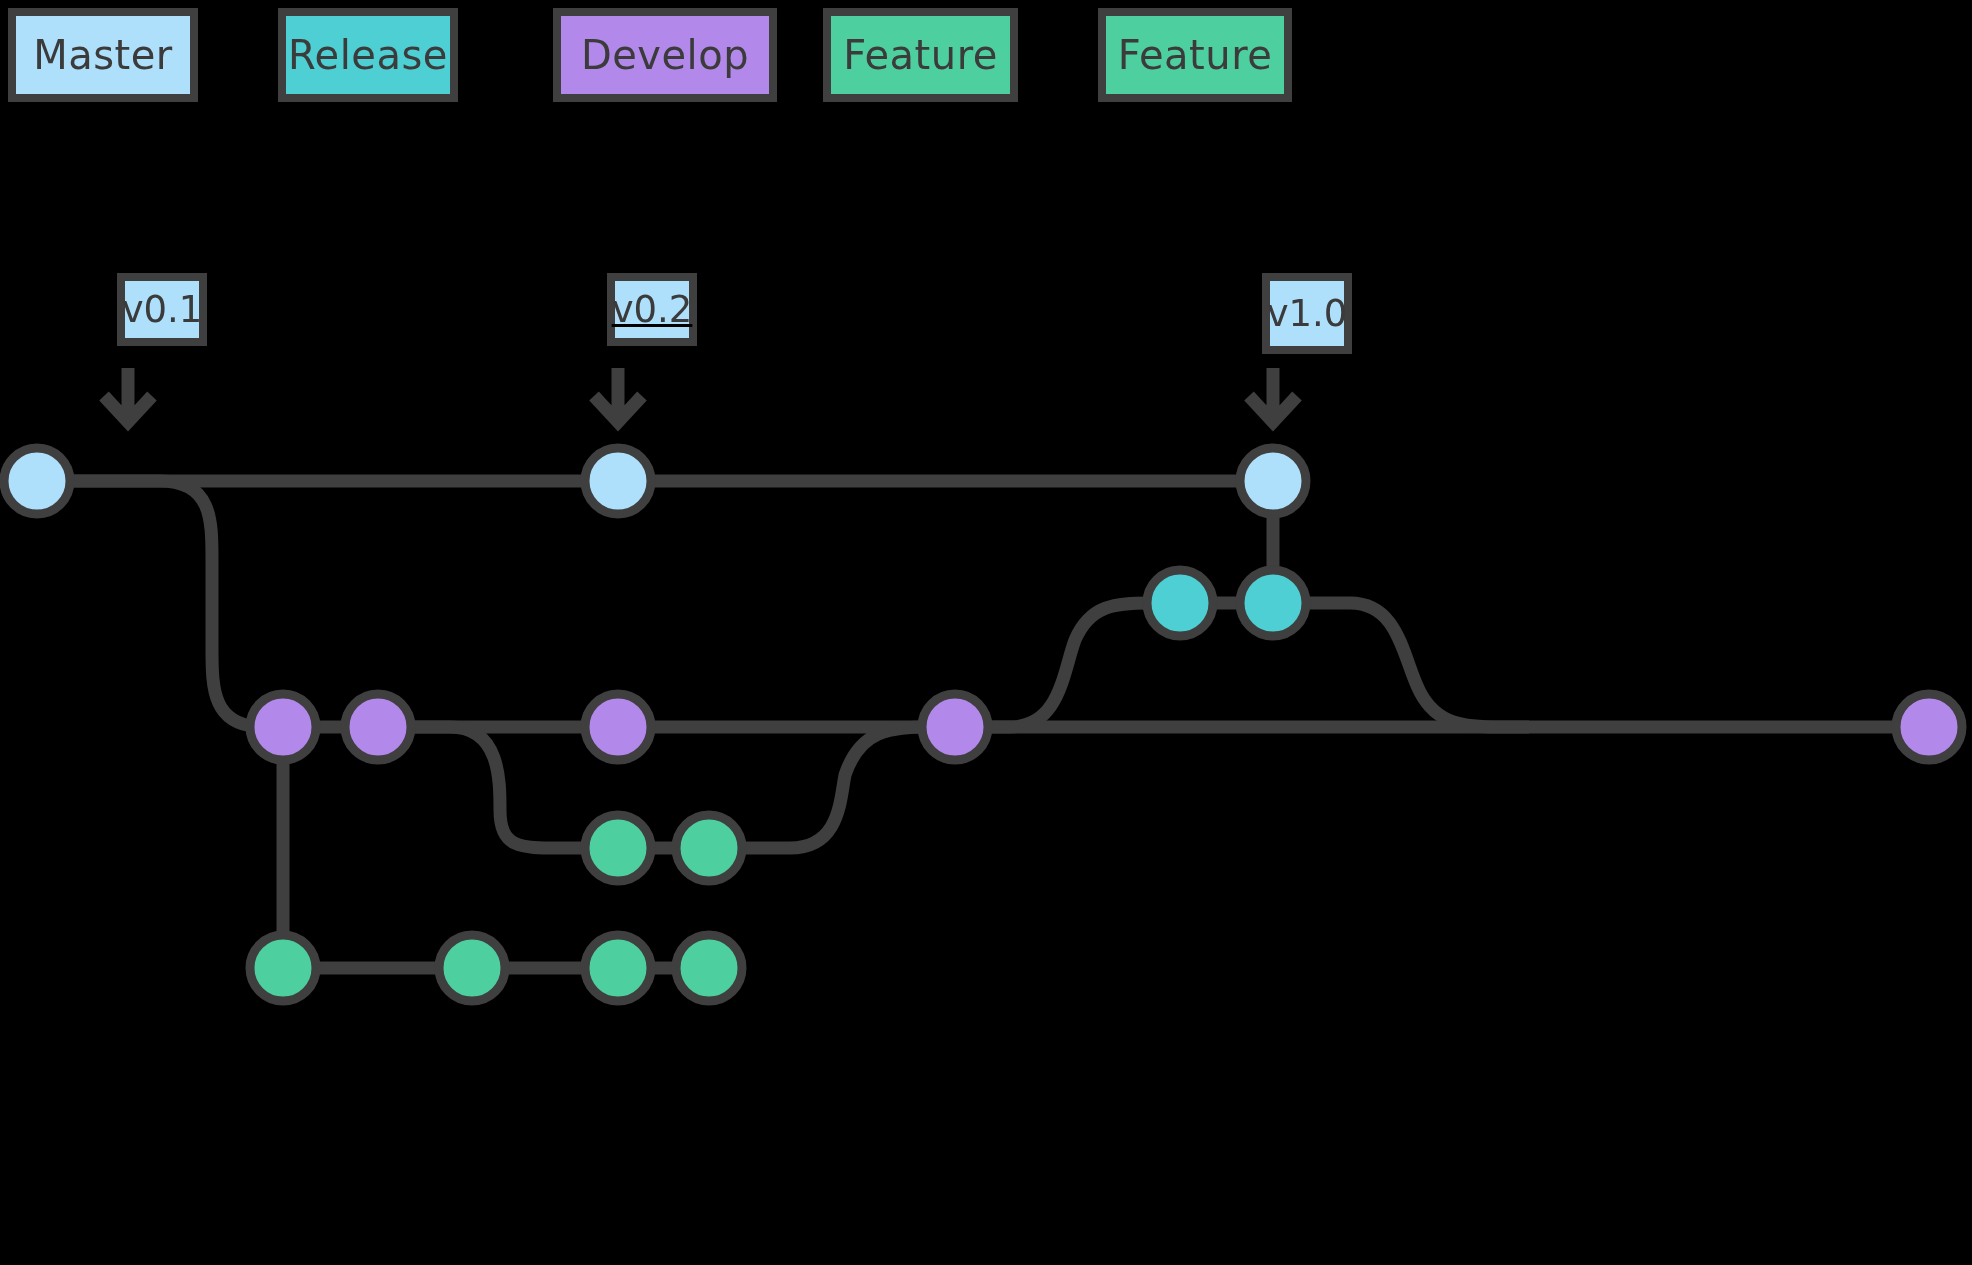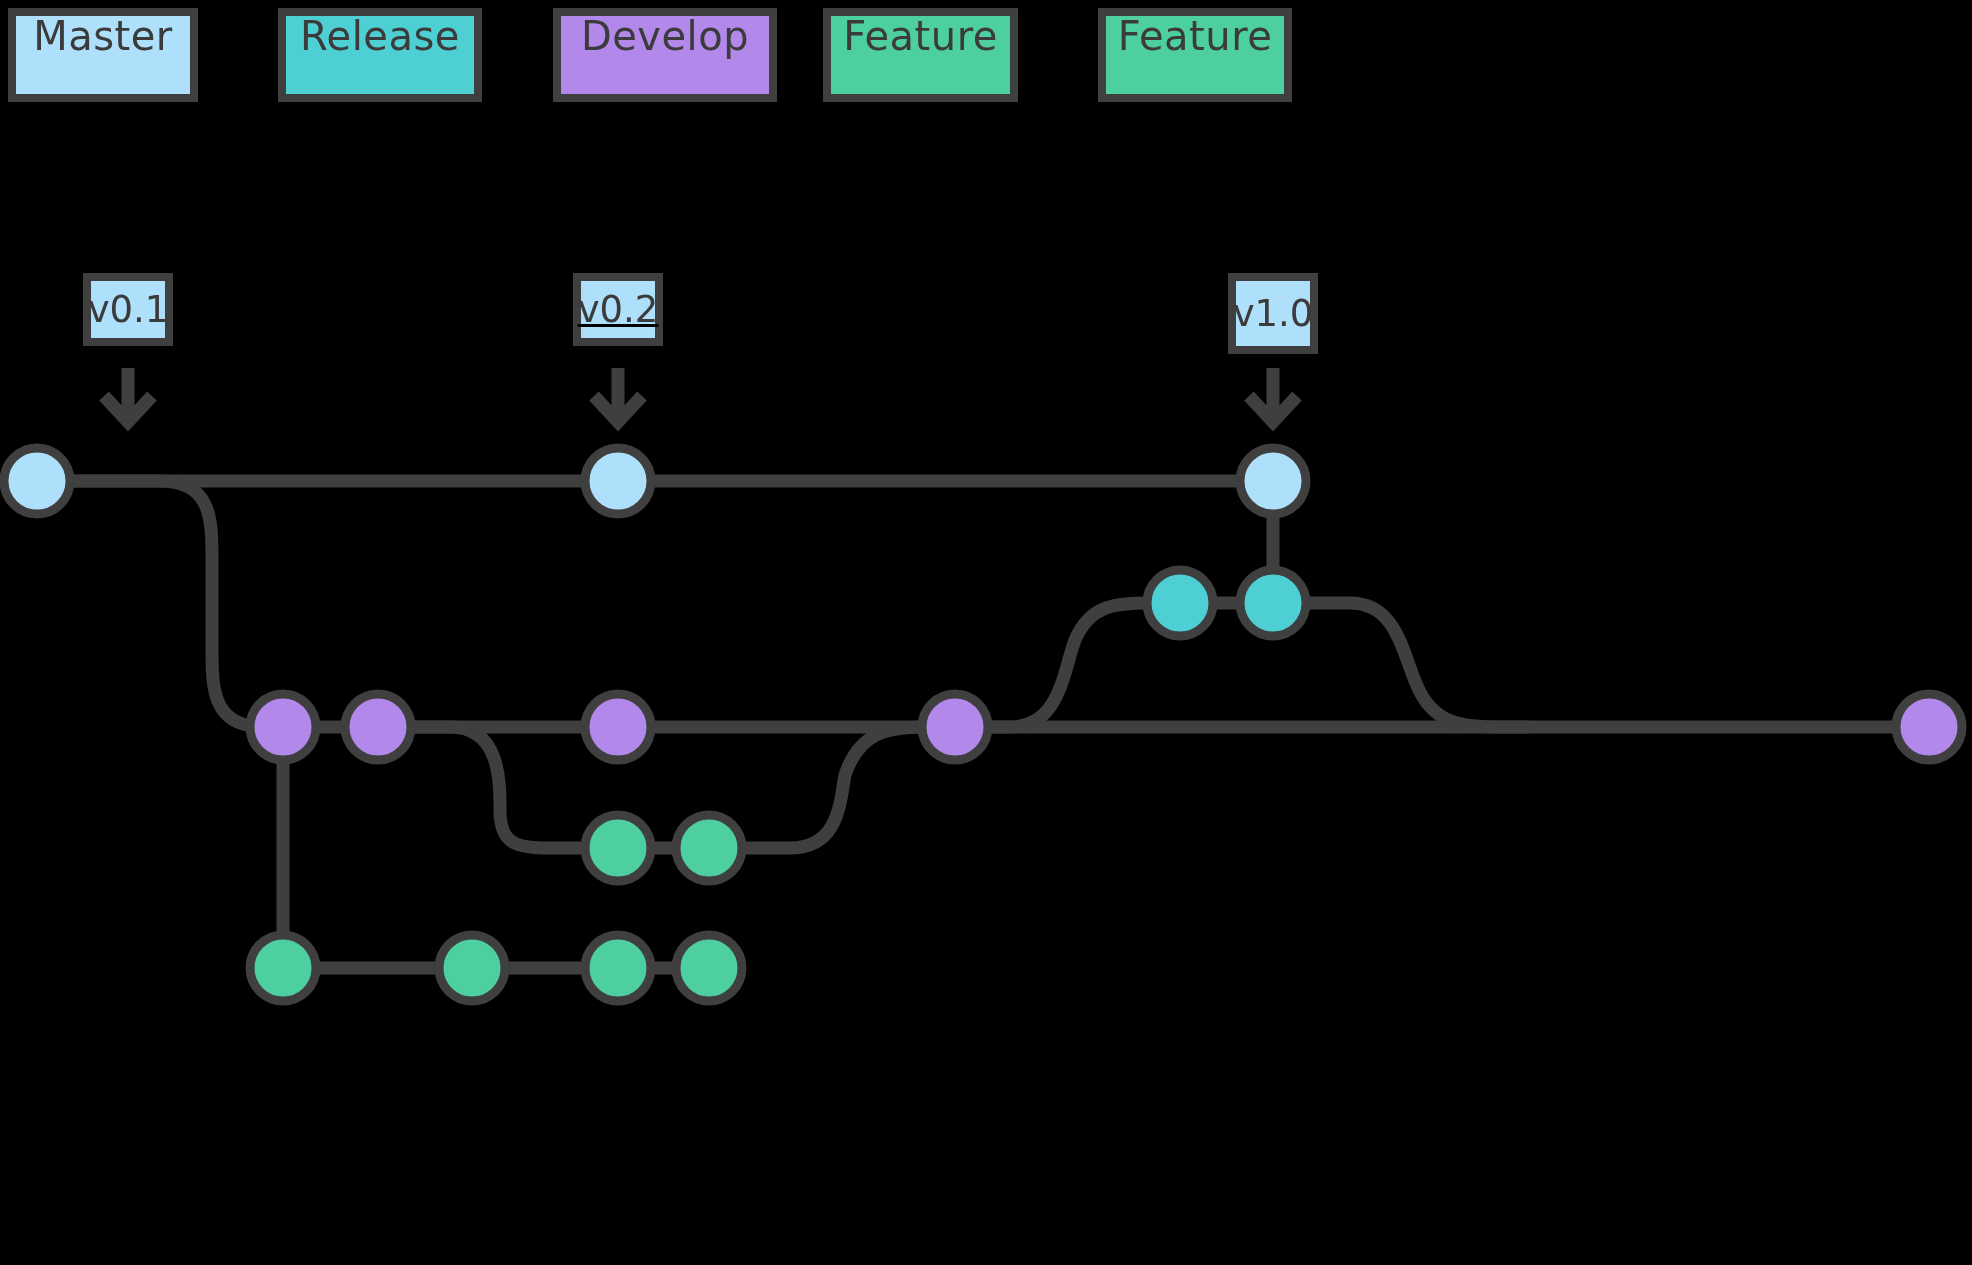--- a/index.html
+++ b/index.html
@@ -2,24 +2,24 @@
 <html><head>
 <meta charset="utf-8">
 <title>Git Flow Branching Diagram</title>
 <style>
   html,body{margin:0;padding:0;background:#000;}
   body{width:1972px;height:1265px;overflow:hidden;
        font-family:"DejaVu Sans","Liberation Sans",sans-serif;}
   #stage{position:relative;width:1972px;height:1265px;background:#000;}
   svg#graph{position:absolute;left:0;top:0;width:1972px;height:1265px;display:block;}
   .legend-box{position:absolute;box-sizing:border-box;border:8px solid #3F3F3F;
-              display:flex;justify-content:center;}
+              display:flex;align-items:center;justify-content:center;}
   .legend-label{font-size:40px;color:#3B3B3B;letter-spacing:0.5px;line-height:1;}
   .tag-box{position:absolute;box-sizing:border-box;border:8px solid #3F3F3F;
-           display:flex;align-items:center;justify-content:center;}
+           display:flex;align-items:center;justify-content:center;margin-left:34px;}
   .tag-label{font-size:37px;color:#3B3B3B;line-height:1;}
 </style>
 </head>
 <body>
 
 <div id="stage">
 
   <svg id="graph" viewBox="0 0 1972 1265">
     <g fill="none" stroke="#3F3F3F" stroke-width="13" stroke-linecap="butt">
 
@@ -75,21 +75,21 @@
     <g stroke="#3F3F3F" stroke-width="13" fill="none" stroke-linecap="butt">
       <path d="M 128 368 L 128 420 M 104 396 L 128 422 L 152 396"></path>
       <path d="M 618 368 L 618 420 M 594 396 L 618 422 L 642 396"></path>
       <path d="M 1273 368 L 1273 420 M 1249 396 L 1273 422 L 1297 396"></path>
     </g>
   </svg>
 
   <div class="legend-box" style="left:8px;top:8px;width:190px;height:94px;background:#AEDFFB;">
     <span class="legend-label">Master</span>
   </div>
-  <div class="legend-box" style="left:278px;top:8px;width:204px;height:94px;background:#4DCFD3;">
+  <div class="legend-box" style="left:278px;top:8px;width:180px;height:94px;background:#4DCFD3;">
     <span class="legend-label">Release</span>
   </div>
   <div class="legend-box" style="left:553px;top:8px;width:224px;height:94px;background:#B388EB;">
     <span class="legend-label">Develop</span>
   </div>
   <div class="legend-box" style="left:823px;top:8px;width:195px;height:94px;background:#4ECFA0;">
     <span class="legend-label">Feature</span>
   </div>
   <div class="legend-box" style="left:1098px;top:8px;width:194px;height:94px;background:#4ECFA0;">
     <span class="legend-label">Feature</span>

